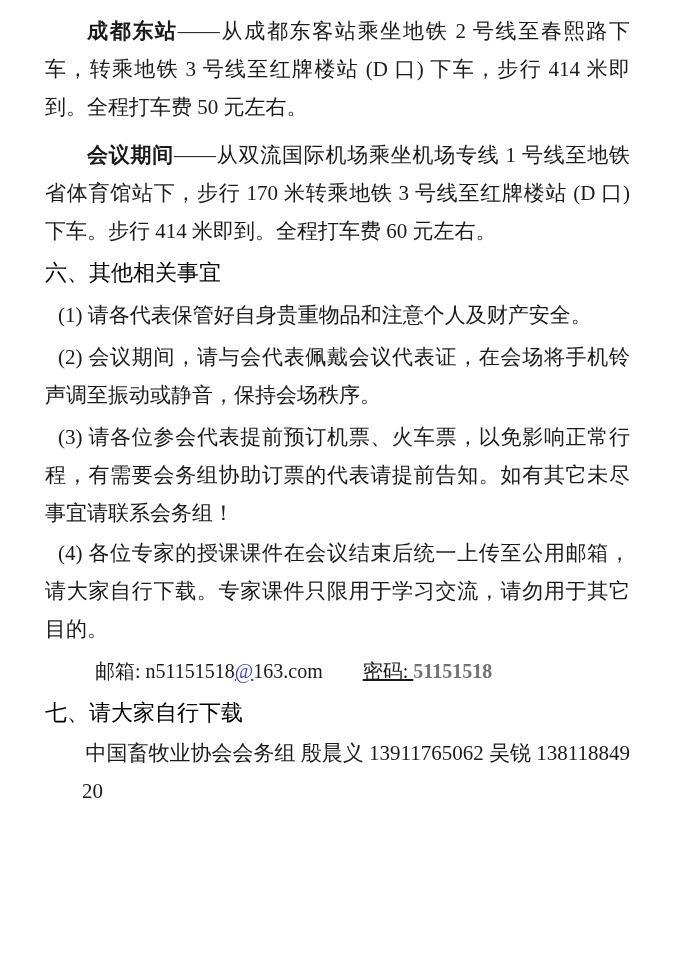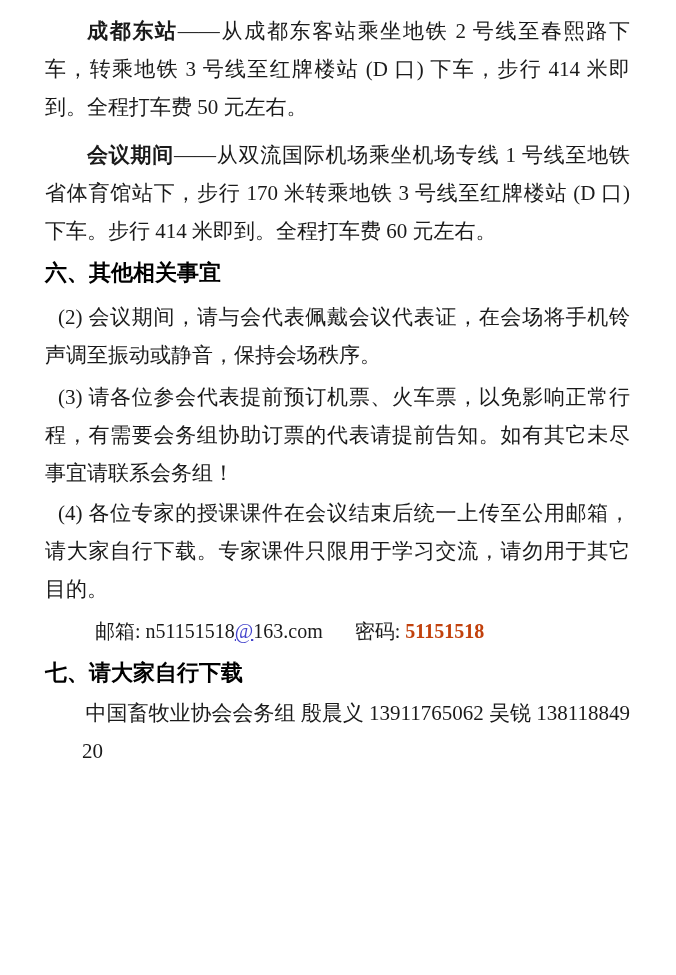--- a/index.html
+++ b/index.html
@@ -34,21 +34,21 @@
   .body-para .lead {
     font-weight: bold;
   }
   .para-airport {
     margin-top: 10px;
   }
   h2.section-heading {
     margin: 0;
     font-size: 22px;
     line-height: 42px;
-    font-weight: bold;
+    font-weight: normal;
     color: #000000;
   }
   h2.heading-six { margin-top: 2px; }
   h2.heading-seven { margin-top: 2px; }
   .item {
     text-indent: 13px;
   }
   .item-1 { margin-top: 2px; }
   .item-2 { margin-top: 4px; }
   .item-3 { margin-top: 4px; }
@@ -63,25 +63,26 @@
     color: #1a1a1a;
     text-decoration: none;
     cursor: pointer;
     text-align: right;
   }
   .at-symbol {
     color: #4444cc;
     text-decoration: underline;
   }
   .pwd-label {
-    margin-left: 32px;
+    margin-left: 40px;
+    text-decoration: underline;
   }
   .pwd-value {
     font-weight: bold;
-    color: #c2410c;
+    color: #737373;
   }
   .contact-line {
     padding-left: 37px;
     text-align: right;
   }
   .page-number {
     position: absolute;
     left: 603px;
     top: 944px;
     font-size: 13px;
@@ -95,20 +96,21 @@
 
 <div class="page">
   <div class="content">
 
     <p class="body-para para-station"><span class="lead">成都东站</span><span>——从成都东客站乘坐地铁 2 号线至春熙路下车，转乘地铁 3 号线至红牌楼站 (D 口) 下车，步行 414 米即到。全程打车费 50 元左右。</span></p>
 
     <p class="body-para para-airport"><span class="lead">会议期间</span><span>——从双流国际机场乘坐机场专线 1 号线至地铁省体育馆站下，步行 170 米转乘地铁 3 号线至红牌楼站 (D 口) 下车。步行 414 米即到。全程打车费 60 元左右。</span></p>
 
     <h2 class="section-heading heading-six">六、其他相关事宜</h2>
 
+    <p class="item item-1">(1) 请各代表保管好自身贵重物品和注意个人及财产安全。</p>
     <p class="item item-2">(2) 会议期间，请与会代表佩戴会议代表证，在会场将手机铃声调至振动或静音，保持会场秩序。</p>
     <p class="item item-3">(3) 请各位参会代表提前预订机票、火车票，以免影响正常行程，有需要会务组协助订票的代表请提前告知。如有其它未尽事宜请联系会务组！</p>
     <p class="item item-4">(4) 各位专家的授课课件在会议结束后统一上传至公用邮箱，请大家自行下载。专家课件只限用于学习交流，请勿用于其它目的。</p>
 
     <p class="email-line"><span>邮箱: </span><span class="email-link"><span>n51151518</span><span class="at-symbol">@</span><span>163.com</span></span><span class="pwd-label">密码: </span><span class="pwd-value">51151518</span></p>
 
     <h2 class="section-heading heading-seven">七、请大家自行下载</h2>
 
     <p class="contact-line">中国畜牧业协会会务组 殷晨义 13911765062 吴锐 13811884920</p>
 

